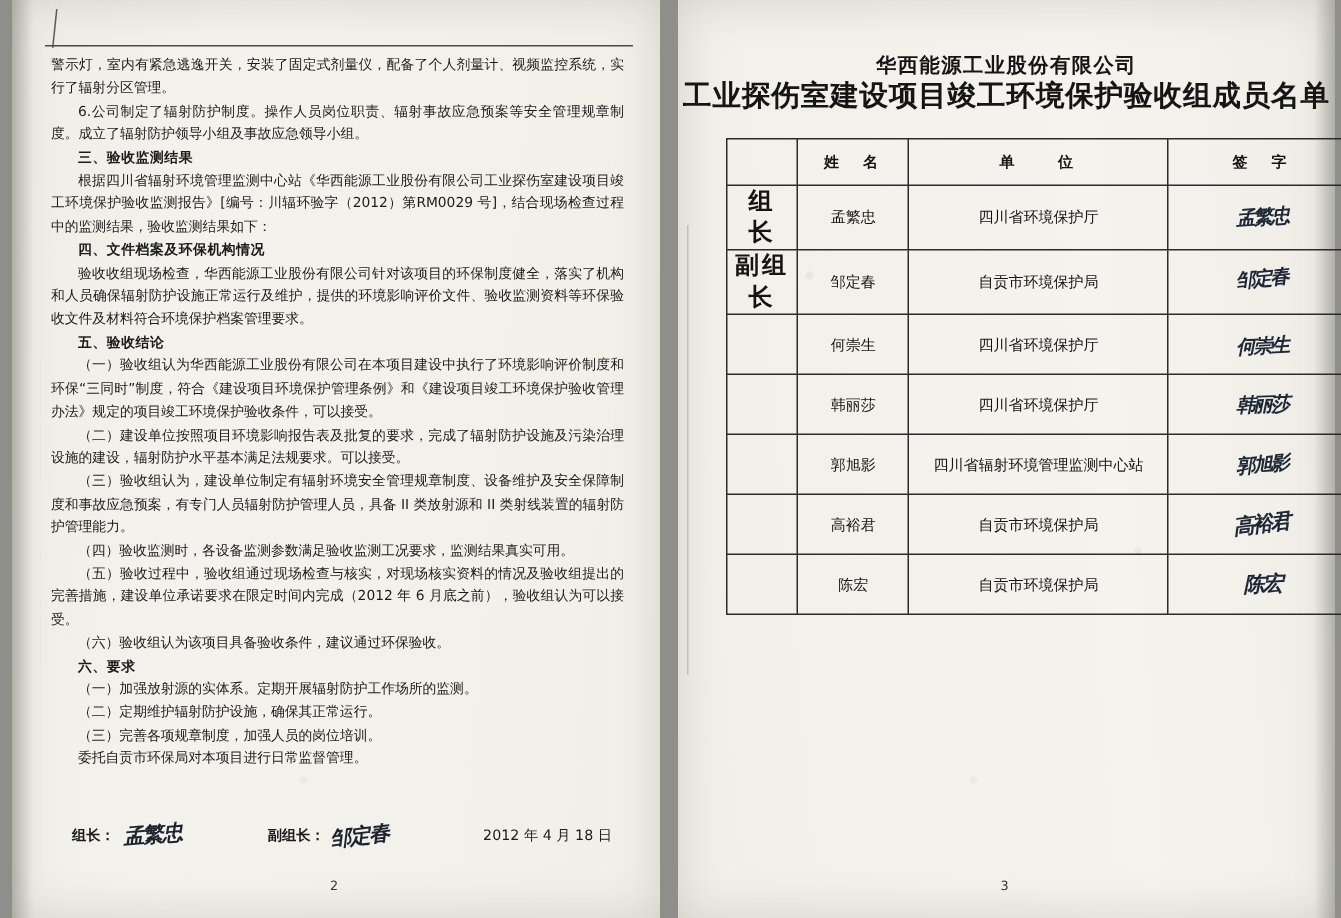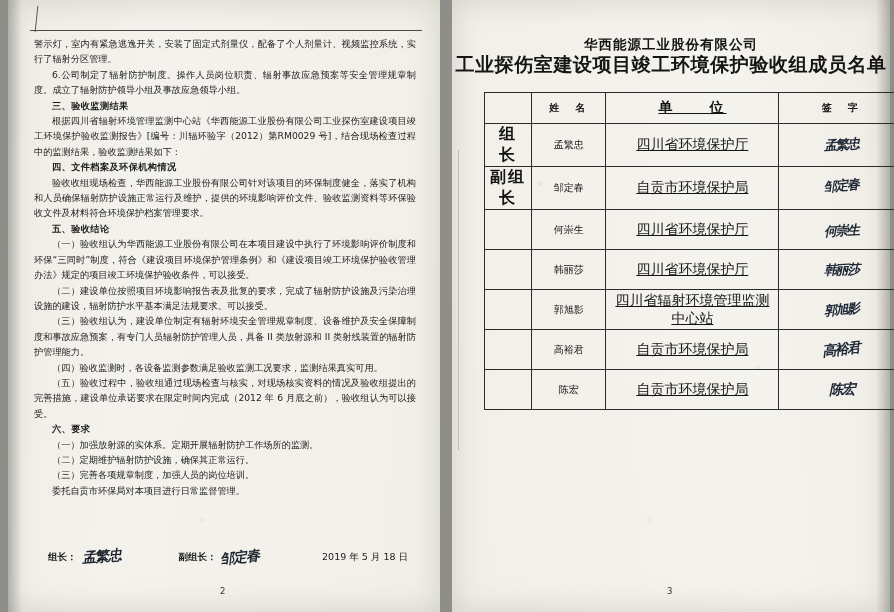--- a/index.html
+++ b/index.html
@@ -165,21 +165,21 @@
     text-align: center;
     vertical-align: middle;
   }
   .roster td.role {
     width: 34px;
     font-weight: bold;
     letter-spacing: 2px;
     font-size: 16px;
   }
   .roster td.name { width: 62px; }
-  .roster td.unit { width: 156px; font-size: 14px; text-decoration: underline; }
+  .roster td.unit { width: 156px; font-size: 10px; }
   .roster td.sign { width: 110px; position: relative; }
   .roster tr.head td {
     height: 30px;
     font-weight: bold;
     letter-spacing: 3px;
   }
   .sign-ink {
     font-family: "DejaVu Serif", serif;
     font-style: italic;
     font-weight: bold;
@@ -222,37 +222,38 @@
       <p class="p-head">三、验收监测结果</p>
       <p class="p-ind">根据四川省辐射环境管理监测中心站《华西能源工业股份有限公司工业探伤室建设项目竣工环境保护验收监测报告》[编号：川辐环验字（2012）第RM0029 号]，结合现场检查过程中的监测结果，验收监测结果如下：</p>
       <p class="p-head">四、文件档案及环保机构情况</p>
       <p class="p-ind">验收收组现场检查，华西能源工业股份有限公司针对该项目的环保制度健全，落实了机构和人员确保辐射防护设施正常运行及维护，提供的环境影响评价文件、验收监测资料等环保验收文件及材料符合环境保护档案管理要求。</p>
       <p class="p-head">五、验收结论</p>
       <p class="p-ind">（一）验收组认为华西能源工业股份有限公司在本项目建设中执行了环境影响评价制度和环保“三同时”制度，符合《建设项目环境保护管理条例》和《建设项目竣工环境保护验收管理办法》规定的项目竣工环境保护验收条件，可以接受。</p>
       <p class="p-ind">（二）建设单位按照项目环境影响报告表及批复的要求，完成了辐射防护设施及污染治理设施的建设，辐射防护水平基本满足法规要求。可以接受。</p>
       <p class="p-ind">（三）验收组认为，建设单位制定有辐射环境安全管理规章制度、设备维护及安全保障制度和事故应急预案，有专门人员辐射防护管理人员，具备 II 类放射源和 II 类射线装置的辐射防护管理能力。</p>
       <p class="p-ind">（四）验收监测时，各设备监测参数满足验收监测工况要求，监测结果真实可用。</p>
       <p class="p-ind">（五）验收过程中，验收组通过现场检查与核实，对现场核实资料的情况及验收组提出的完善措施，建设单位承诺要求在限定时间内完成（2012 年 6 月底之前），验收组认为可以接受。</p>
+      <p class="p-ind">（六）验收组认为该项目具备验收条件，建议通过环保验收。</p>
       <p class="p-head">六、要求</p>
       <p class="p-ind">（一）加强放射源的实体系。定期开展辐射防护工作场所的监测。</p>
       <p class="p-ind">（二）定期维护辐射防护设施，确保其正常运行。</p>
       <p class="p-ind">（三）完善各项规章制度，加强人员的岗位培训。</p>
       <p class="p-ind">委托自贡市环保局对本项目进行日常监督管理。</p>
     </div>
 
     <div class="sig-row">
       <span class="sig-label">组长：</span>
       <span class="sig-slot">
         <span class="hand" style="position:absolute;left:2px;bottom:-2px;font-size:14px;transform:rotate(-5deg);">孟繁忠</span>
       </span>
       <span class="sig-label">副组长：</span>
       <span class="sig-slot">
         <span class="hand" style="position:absolute;left:0px;bottom:-3px;font-size:14px;transform:rotate(-7deg);">邹定春</span>
       </span>
-      <span class="sig-date">2019 年 5 月 18 日</span>
+      <span class="sig-date">2012 年 4 月 18 日</span>
     </div>
 
     <div class="folio folio-l">2</div>
   </div>
 
   <div class="sheet sheet-right">
     <div class="paper-texture"></div>
     <div class="edge-shadow-r"></div>
     <div class="side-mark"></div>
 

